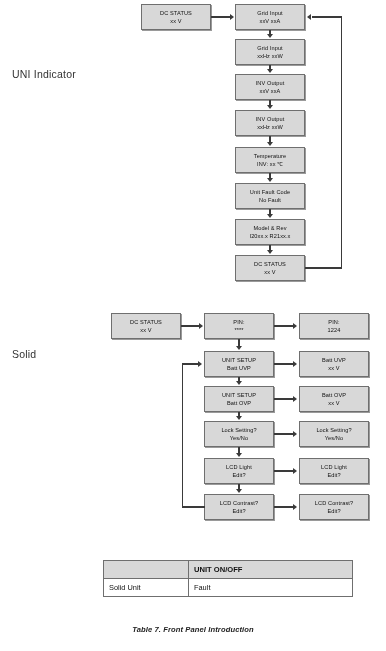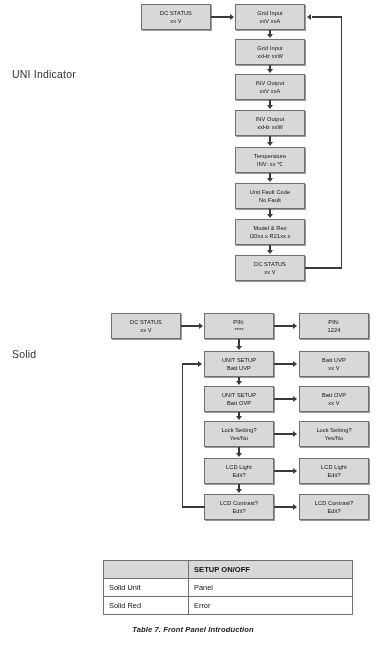--- a/index.html
+++ b/index.html
@@ -272,30 +272,26 @@
 
   <div class="conn h" style="left:182px; top:506.3px; width:23px;"></div>
   <div class="conn v" style="left:182px; top:363.3px; height:144px;"></div>
   <div class="conn h" style="left:182px; top:363.3px; width:17px;"></div>
   <div class="arrow right" style="left:198px; top:360.8px;"></div>
 
   <table id="led-table">
     <thead>
       <tr>
         <th class="col-key"></th>
-        <th class="hdr-val">SETUP ON/OFF</th>
+        <th class="hdr-val">UNIT ON/OFF</th>
       </tr>
     </thead>
     <tbody>
       <tr>
         <td class="col-key">Solid Unit</td>
-        <td>Panel</td>
-      </tr>
-      <tr>
-        <td class="col-key">Solid Red</td>
-        <td>Error</td>
+        <td>Fault</td>
       </tr>
     </tbody>
   </table>
 
   <div class="caption">Table 7. Front Panel Introduction</div>
 
 </div>
 
 </body></html>

